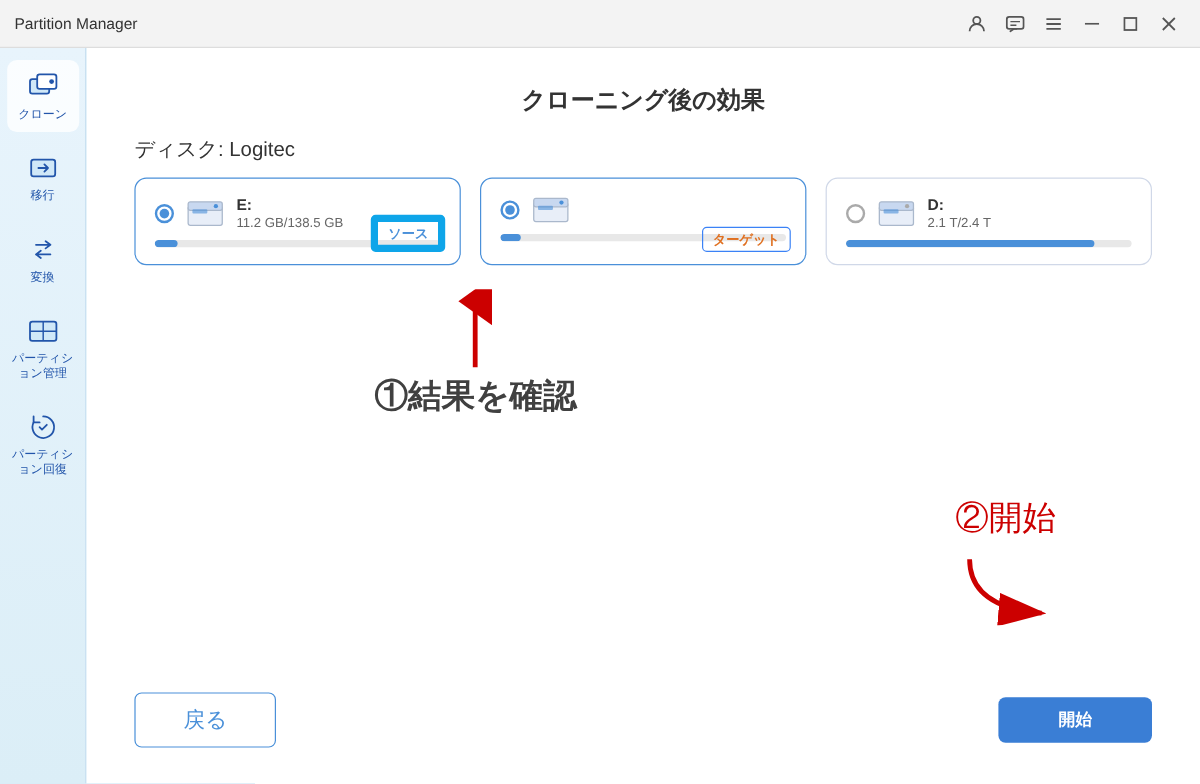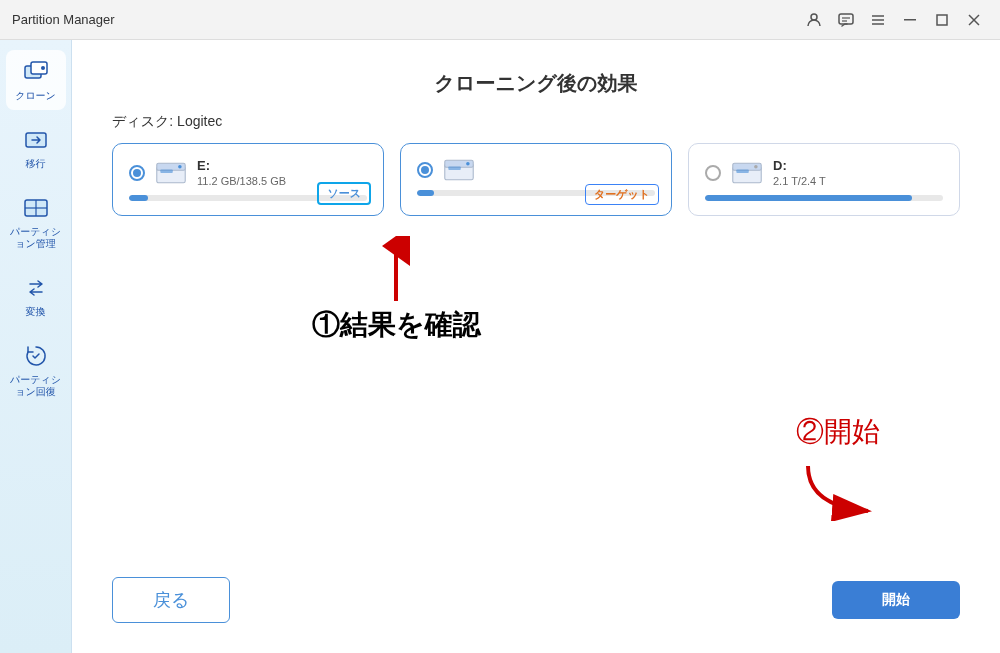--- a/index.html
+++ b/index.html
@@ -104,21 +104,21 @@
 
     .page-title {
       font-size: 20px;
       font-weight: 600;
       color: #333;
       text-align: center;
       margin-bottom: 16px;
     }
 
     .disk-label {
-      font-size: 14px;
+      font-size: 17px;
       color: #333;
       margin-bottom: 12px;
       font-weight: 500;
     }
 
     .disk-cards {
       display: flex;
       gap: 16px;
       margin-bottom: 20px;
     }
@@ -202,21 +202,21 @@
       position: absolute;
       bottom: 10px;
       right: 12px;
       font-size: 11px;
       font-weight: 600;
       padding: 2px 8px;
       border-radius: 4px;
     }
     .card-tag.source {
       color: #4a90d9;
-      border: 2px solid #0ea5e9;
+      border: 6px solid #0ea5e9;
     }
     .card-tag.target {
       color: #e07020;
       border: 1px solid #3b82f6;
     }
 
     
     .annotation-area {
       flex: 1;
       position: relative;
@@ -321,35 +321,35 @@
         <rect x="4" y="7" width="20" height="14" rx="2" stroke="#2255aa" stroke-width="1.5" fill="#d0e8f8"></rect>
         <path d="M10 14h8M15 11l3 3-3 3" stroke="#2255aa" stroke-width="1.5" stroke-linecap="round" stroke-linejoin="round"></path>
       </svg>
     </div>
     <span class="sidebar-label">移行</span>
   </div>
 
   <div class="sidebar-item">
     <div class="sidebar-icon">
       <svg width="28" height="28" viewBox="0 0 28 28" fill="none">
+        <path d="M8 10h12M16 7l4 3-4 3M20 18H8M12 15l-4 3 4 3" stroke="#2255aa" stroke-width="1.5" stroke-linecap="round" stroke-linejoin="round"></path>
+      </svg>
+    </div>
+    <span class="sidebar-label">変換</span>
+  </div>
+
+  <div class="sidebar-item">
+    <div class="sidebar-icon">
+      <svg width="28" height="28" viewBox="0 0 28 28" fill="none">
         <rect x="3" y="6" width="22" height="16" rx="2" stroke="#2255aa" stroke-width="1.5" fill="#d0e8f8"></rect>
         <line x1="14" y1="6" x2="14" y2="22" stroke="#2255aa" stroke-width="1.2"></line>
         <line x1="3" y1="14" x2="25" y2="14" stroke="#2255aa" stroke-width="1.2"></line>
       </svg>
     </div>
     <span class="sidebar-label">パーティション管理</span>
-  </div>
-
-  <div class="sidebar-item">
-    <div class="sidebar-icon">
-      <svg width="28" height="28" viewBox="0 0 28 28" fill="none">
-        <path d="M8 10h12M16 7l4 3-4 3M20 18H8M12 15l-4 3 4 3" stroke="#2255aa" stroke-width="1.5" stroke-linecap="round" stroke-linejoin="round"></path>
-      </svg>
-    </div>
-    <span class="sidebar-label">変換</span>
   </div>
 
   <div class="sidebar-item">
     <div class="sidebar-icon">
       <svg width="28" height="28" viewBox="0 0 28 28" fill="none">
         <path d="M14 5 A9 9 0 1 1 6 10" stroke="#2255aa" stroke-width="1.5" fill="none" stroke-linecap="round"></path>
         <path d="M6 5v5h5" stroke="#2255aa" stroke-width="1.5" stroke-linecap="round" stroke-linejoin="round"></path>
         <path d="M11 14l2 2 4-4" stroke="#2255aa" stroke-width="1.5" stroke-linecap="round" stroke-linejoin="round"></path>
       </svg>
     </div>
@@ -431,21 +431,21 @@
 
     <div style="position:absolute; top:0; left:200px; display:flex; flex-direction:column; align-items:center;">
       <svg width="50" height="70" viewBox="0 0 50 70">
         <defs>
           <marker id="arrowhead-up" markerWidth="10" markerHeight="7" refX="5" refY="3.5" orient="auto">
             <polygon points="0 7, 5 0, 10 7" fill="#cc0000"></polygon>
           </marker>
         </defs>
         <line x1="25" y1="65" x2="25" y2="10" stroke="#cc0000" stroke-width="4" marker-end="url(#arrowhead-up)"></line>
       </svg>
-      <span style="font-size:28px;font-weight:700;color:#000000;white-space:nowrap;">①結果を確認</span>
+      <span style="font-size:28px;font-weight:700;color:#404040;white-space:nowrap;">①結果を確認</span>
     </div>
 
     <div style="position:absolute; bottom:40px; right:80px; display:flex; flex-direction:column; align-items:center;">
       <span style="font-size:28px;font-weight:400;color:#cc0000;white-space:nowrap; margin-bottom:10px;">②開始</span>
       <svg width="80" height="60" viewBox="0 0 80 60">
         <defs>
           <marker id="arrowhead-dr" markerWidth="10" markerHeight="7" refX="9" refY="3.5" orient="auto">
             <polygon points="0 0, 10 3.5, 0 7" fill="#cc0000"></polygon>
           </marker>
         </defs>

